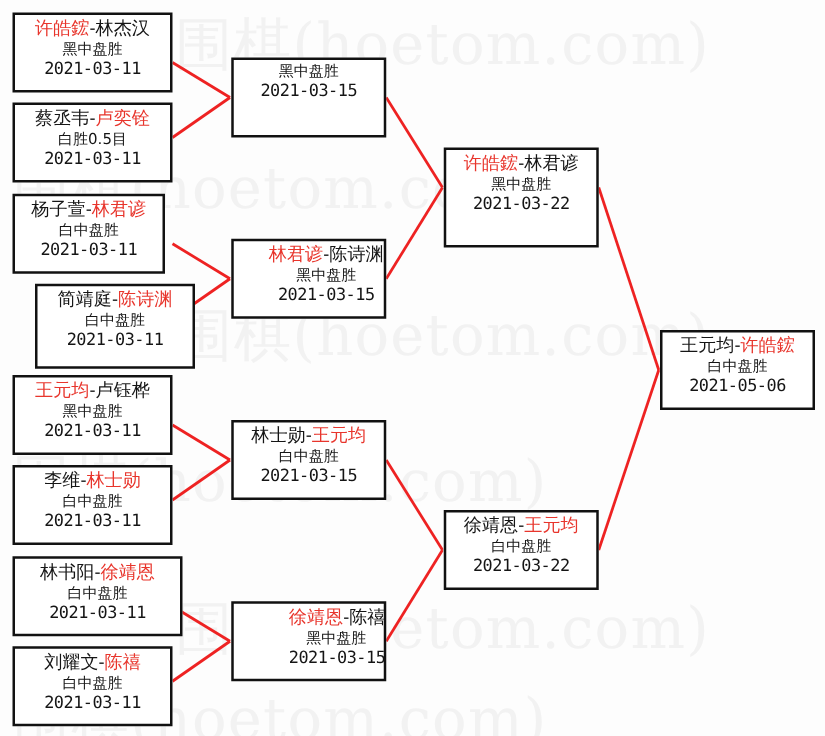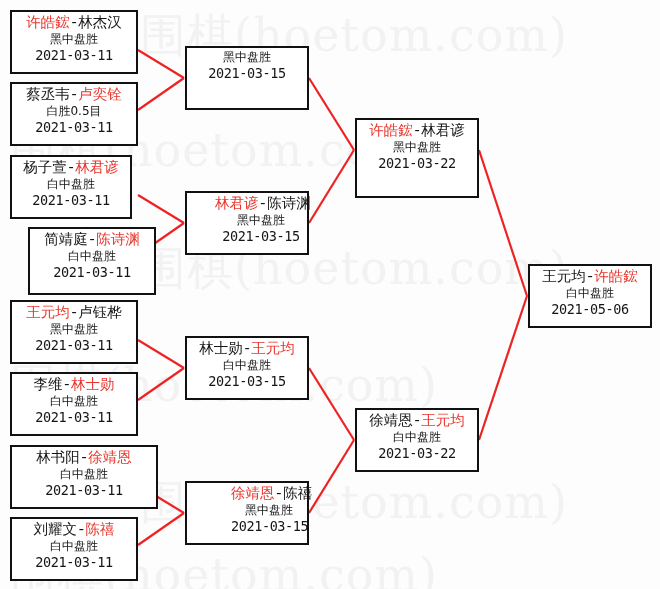--- a/index.html
+++ b/index.html
@@ -56,21 +56,21 @@
     padding-top: 2px;
     line-height: 1.26;
   }
   .match-line {
     display: block;
     white-space: nowrap;
     color: #151515;
   }
   .match-players {
     font-size: 14.5px;
-    font-family: Liberation Mono, monospace;
+    font-family: Liberation Sans, sans-serif;
   }
   .match-result {
     font-size: 12px;
     font-family: "DejaVu Sans", "Liberation Sans", sans-serif;
   }
   .match-date {
     font-size: 13.5px;
     font-family: "DejaVu Sans Mono", "Liberation Mono", monospace;
     letter-spacing: -0.4px;
   }
@@ -133,21 +133,21 @@
       <div class="match-box" style="left: 10px; top: 300px; width: 128px; height: 64px; border-color: rgb(17, 17, 17);">
         <span class="match-line match-players"><span class="winner" style="color: rgb(232, 53, 44);">王元均</span><span class="dash">-</span><span class="loser">卢钰桦</span></span>
         <span class="match-line match-result">黑中盘胜</span>
         <span class="match-line match-date">2021-03-11</span>
       </div>
       <div class="match-box" style="left: 10px; top: 372px; width: 128px; height: 64px; border-color: rgb(17, 17, 17);">
         <span class="match-line match-players"><span class="loser">李维</span><span class="dash">-</span><span class="winner" style="color: rgb(232, 53, 44);">林士勋</span></span>
         <span class="match-line match-result">白中盘胜</span>
         <span class="match-line match-date">2021-03-11</span>
       </div>
-      <div class="match-box" style="left: 10px; top: 445px; width: 148px; height: 64px; border-color: rgb(17, 17, 17);">
+      <div class="match-box" style="left: 10px; top: 445px; width: 136px; height: 64px; border-color: rgb(17, 17, 17);">
         <span class="match-line match-players"><span class="loser">林书阳</span><span class="dash">-</span><span class="winner" style="color: rgb(232, 53, 44);">徐靖恩</span></span>
         <span class="match-line match-result">白中盘胜</span>
         <span class="match-line match-date">2021-03-11</span>
       </div>
       <div class="match-box" style="left: 10px; top: 517px; width: 128px; height: 64px; border-color: rgb(17, 17, 17);">
         <span class="match-line match-players"><span class="loser">刘耀文</span><span class="dash">-</span><span class="winner" style="color: rgb(232, 53, 44);">陈禧</span></span>
         <span class="match-line match-result">白中盘胜</span>
         <span class="match-line match-date">2021-03-11</span>
       </div>
       <div class="match-box" style="left: 185px; top: 46px; width: 124px; height: 64px; border-color: rgb(17, 17, 17);">

